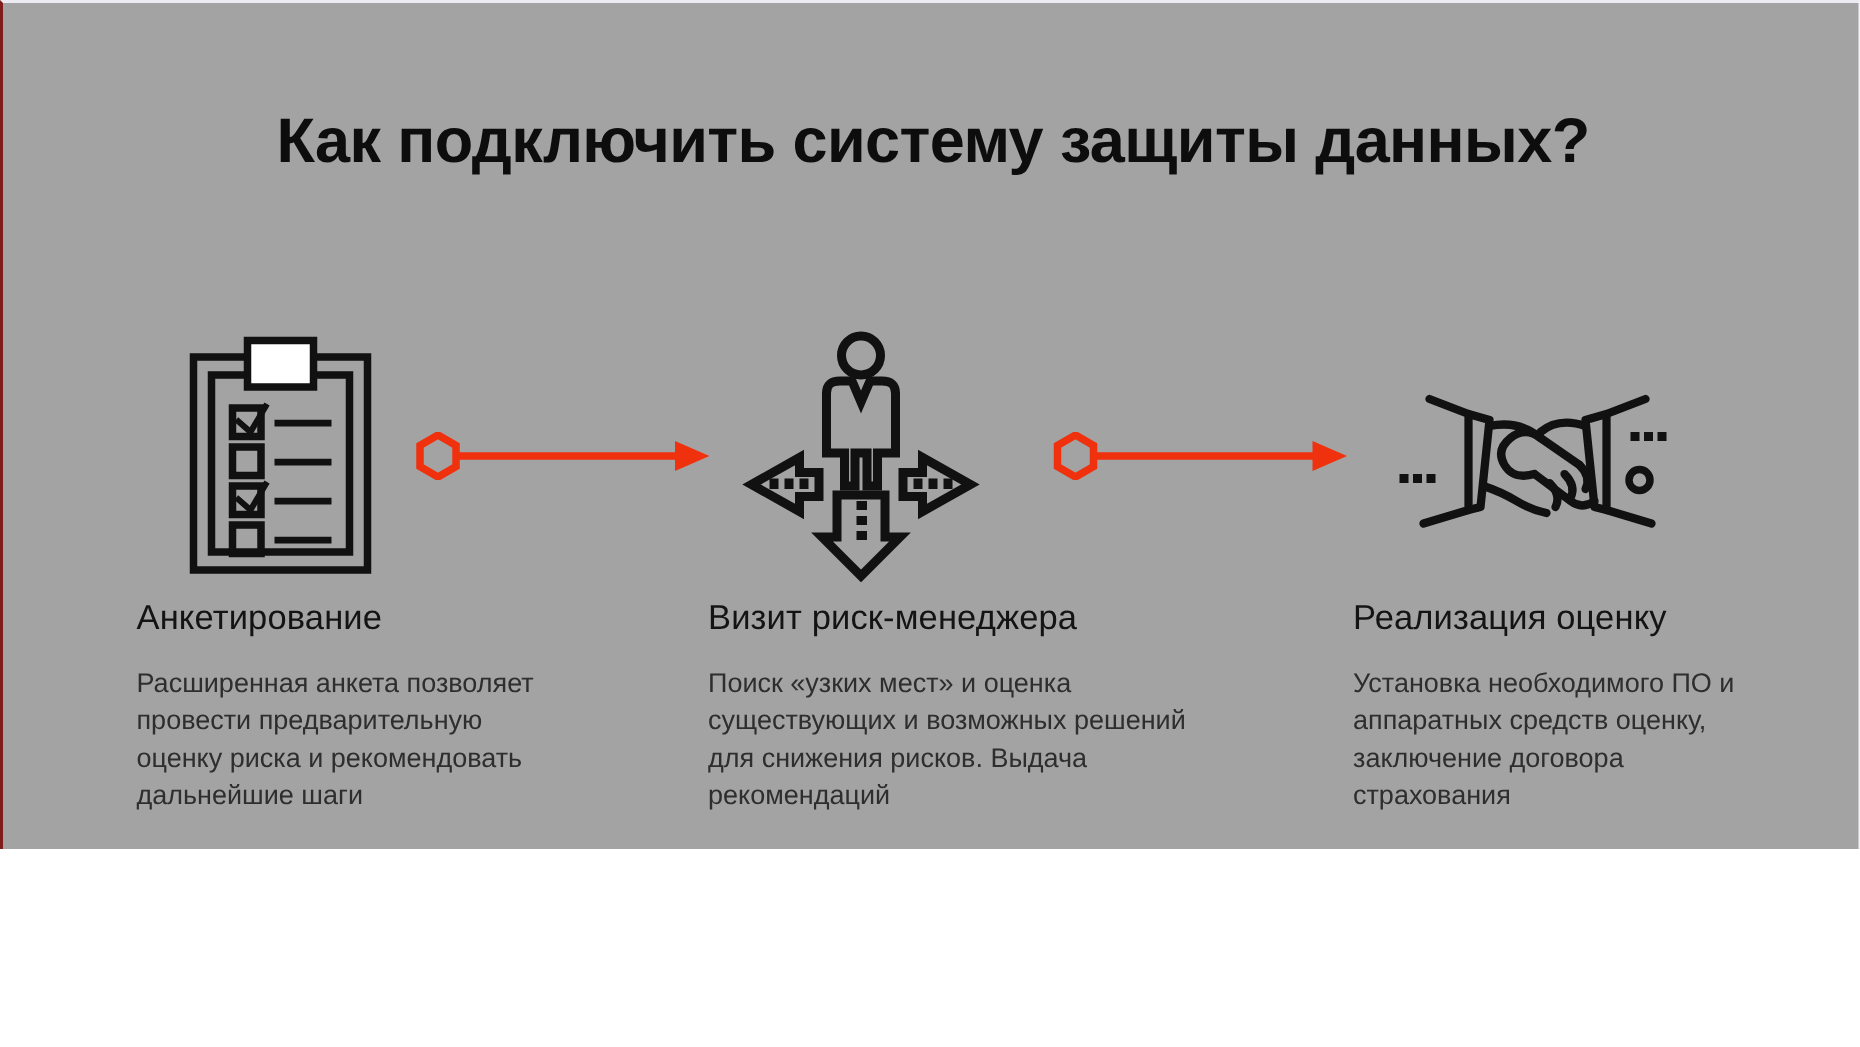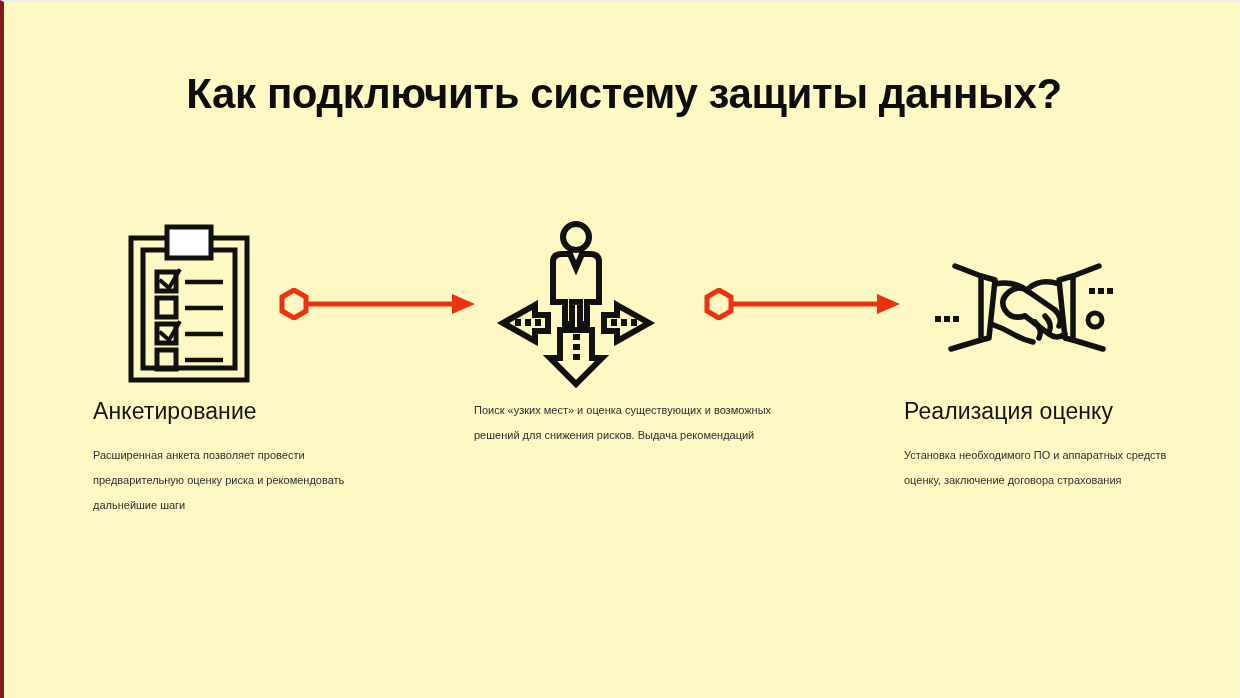--- a/index.html
+++ b/index.html
@@ -7,25 +7,25 @@
     padding: 0;
     background: #ffffff;
   }
   body {
     font-family: "Liberation Sans", sans-serif;
     -webkit-font-smoothing: antialiased;
   }
   #slide {
     position: relative;
     width: 1240px;
-    height: 698px;
-    background: #fef9c3;
+    height: 566px;
+    background: #a3a3a3;
     box-sizing: border-box;
     border-top: 2px solid #edecf2;
-    border-left: 4px solid #7f1d1d;
+    border-left: 2px solid #7f1d1d;
     border-right: 1px solid #f3f2f7;
     overflow: hidden;
   }
 
   
   #title {
     position: absolute;
     left: 0;
     top: 68px;
     width: 1240px;
@@ -49,21 +49,21 @@
   .col-heading {
     font-size: 23px;
     font-weight: normal;
     color: #141414;
     letter-spacing: 0.1px;
     margin: 0 0 18px 0;
     white-space: nowrap;
     font-family: "Liberation Sans", sans-serif;
   }
   .col-body {
-    font-size: 11px;
+    font-size: 18px;
     line-height: 25px;
     color: #2e2e2e;
     margin: 0;
     font-family: "Liberation Sans", sans-serif;
   }
 
   
   .icon-wrap { position: absolute; }
   #icon-clipboard { left: 123px; top: 222px; }
   #icon-person    { left: 486px; top: 218px; }
@@ -184,20 +184,21 @@
       <circle cx="166" cy="66" r="7" fill="none" stroke="#111111" stroke-width="5"></circle>
     </svg>
   </div>
 
   <div class="col" id="col-1">
     <div class="col-heading">Анкетирование</div>
     <div class="col-body">Расширенная анкета позволяет провести предварительную оценку риска и рекомендовать дальнейшие шаги</div>
   </div>
 
   <div class="col" id="col-2">
+    <div class="col-heading">Визит риск-менеджера</div>
     <div class="col-body">Поиск «узких мест» и оценка существующих и возможных решений для снижения рисков. Выдача рекомендаций</div>
   </div>
 
   <div class="col" id="col-3">
     <div class="col-heading">Реализация оценку</div>
     <div class="col-body">Установка необходимого ПО и аппаратных средств оценку, заключение договора страхования</div>
   </div>
 
 </div>
 

